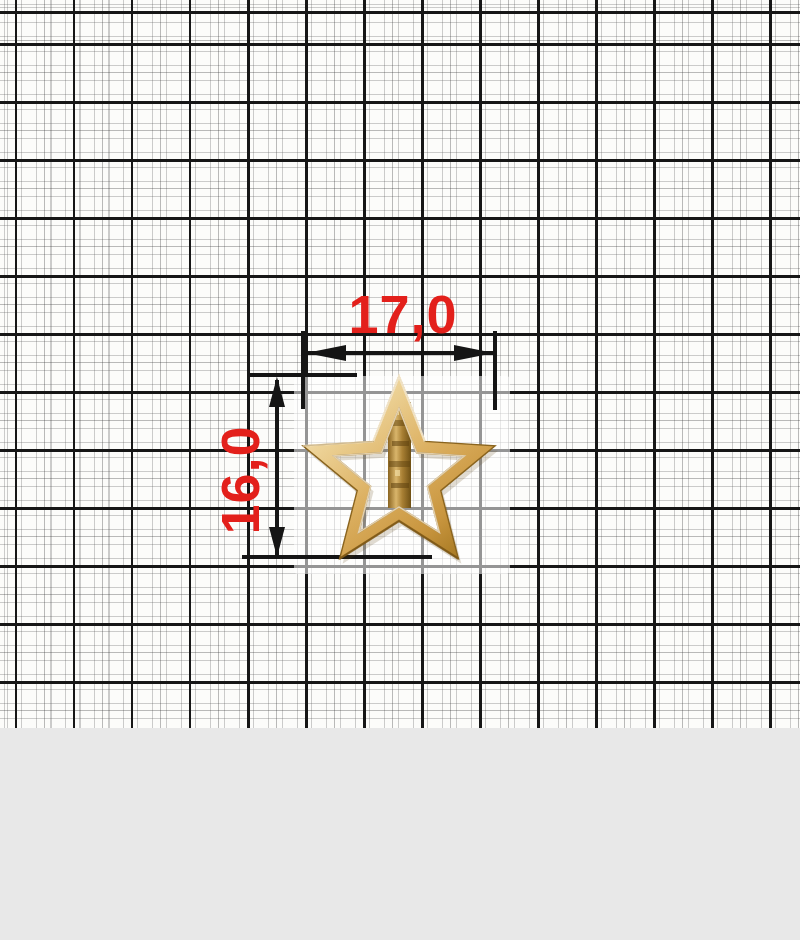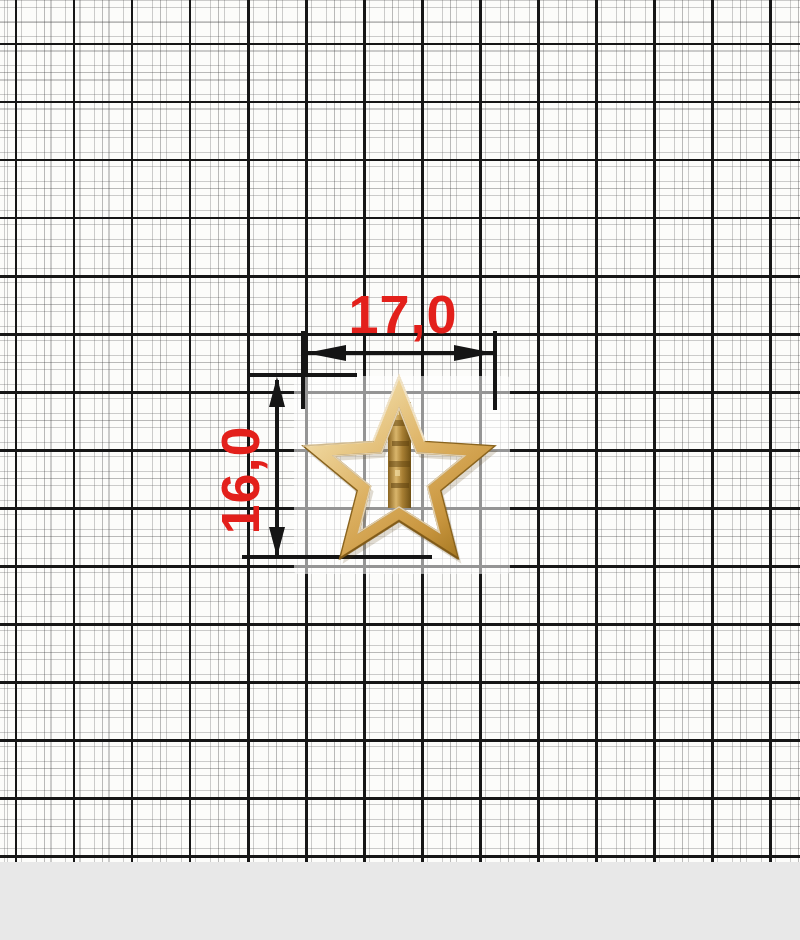--- a/index.html
+++ b/index.html
@@ -1,18 +1,18 @@
 <!DOCTYPE html>
 <html><head>
 <meta charset="utf-8">
 <style>
   html,body{margin:0;padding:0;background:#e8e8e8;}
   .canvas{
     position:relative;
-    width:800px;height:862px;
+    width:800px;height:728px;
     overflow:hidden;
     background-color:#fcfcfa;
     
     background-image:
       repeating-linear-gradient(to right, #161616 0, #161616 2.5px, transparent 2.5px, transparent 58px),
       repeating-linear-gradient(to bottom, #161616 0, #161616 2.5px, transparent 2.5px, transparent 58px),
       repeating-linear-gradient(to right, rgba(60,60,60,0.35) 0, rgba(60,60,60,0.35) 1.3px, transparent 1.3px, transparent 29px),
       repeating-linear-gradient(to bottom, rgba(60,60,60,0.35) 0, rgba(60,60,60,0.35) 1.3px, transparent 1.3px, transparent 29px),
       repeating-linear-gradient(to right, rgba(90,90,90,0.30) 0, rgba(90,90,90,0.30) 1px, transparent 1px, transparent 14.5px),
       repeating-linear-gradient(to bottom, rgba(90,90,90,0.30) 0, rgba(90,90,90,0.30) 1px, transparent 1px, transparent 14.5px);

